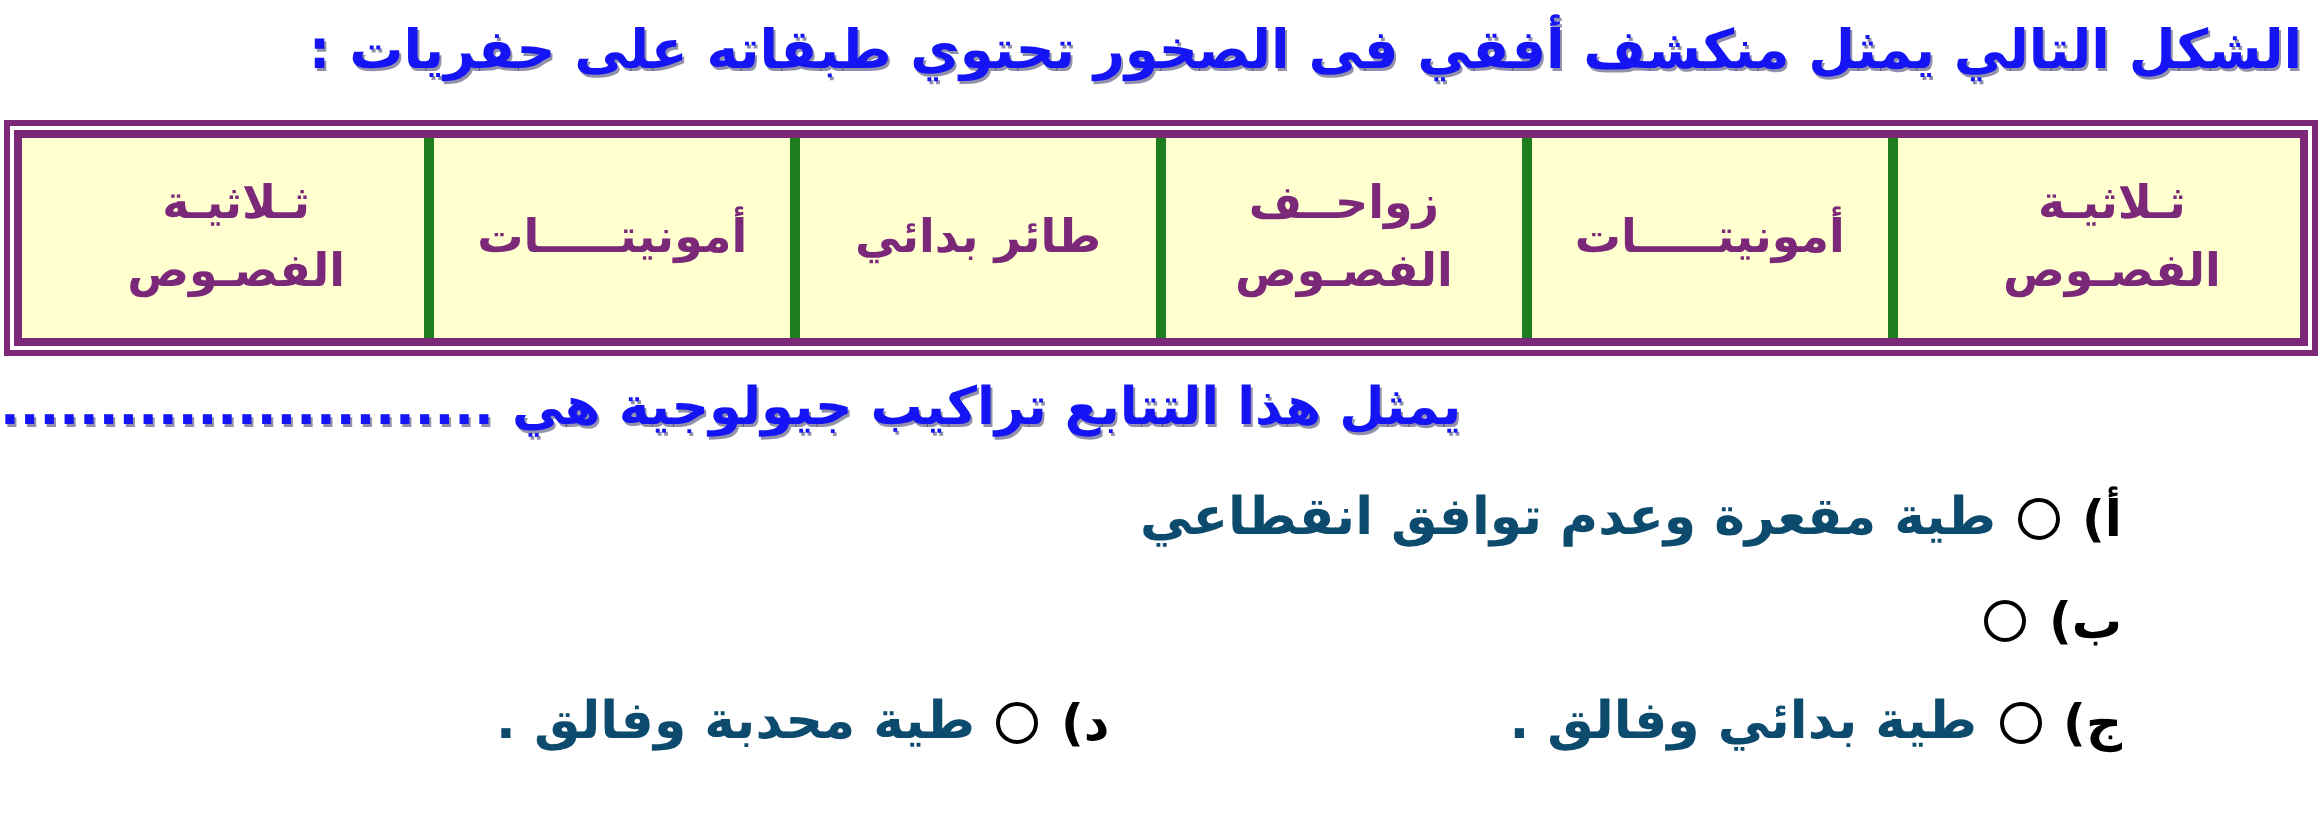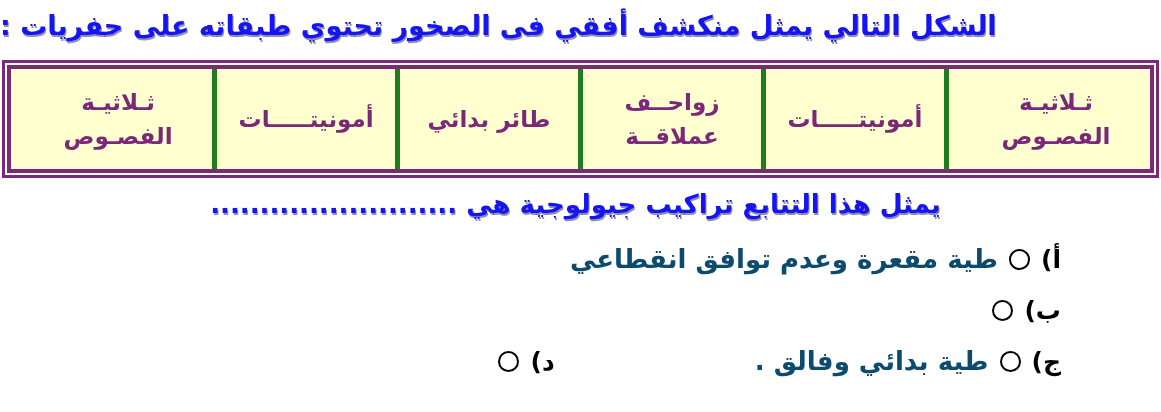--- a/index.html
+++ b/index.html
@@ -15,30 +15,30 @@
     font-family: "DejaVu Sans", sans-serif;
   }
   .page {
     width: 100%;
     height: 100%;
     position: relative;
   }
   
   .title {
     margin: 6px 10px 0 0;
-    text-align: left;
+    text-align: right;
     font-size: 27px;
     font-weight: bold;
     color: #1414f5;
     text-shadow: 1px 1.5px 0 rgba(10,10,70,0.45);
     line-height: 1.45;
   }
   .question {
     margin: 8px 10px 0 0;
-    text-align: center;
+    text-align: left;
     font-size: 26px;
     font-weight: bold;
     color: #1414f5;
     text-shadow: 1px 1.5px 0 rgba(10,10,70,0.45);
     line-height: 1.45;
   }
   
   .table-outer {
     margin: 15px 2px 0 2px;
     border: 3px solid #7b2879;
@@ -115,21 +115,21 @@
 <div class="page">
 
   <div class="title">الشكل التالي يمثل منكشف أفقي فى الصخور تحتوي طبقاته على حفريات :</div>
 
   <div class="table-outer">
     <div class="table-inner">
       <div class="cell">ثـلاثيـة
 الفصـوص</div>
       <div class="cell">أمونيتـــــات</div>
       <div class="cell">زواحــف
-عملاقــة</div>
+الفصـوص</div>
       <div class="cell">طائر بدائي</div>
       <div class="cell">أمونيتـــــات</div>
       <div class="cell">ثـلاثيـة
 الفصـوص</div>
     </div>
   </div>
 
   <div class="question">يمثل هذا التتابع تراكيب جيولوجية هي .........................</div>
 
   <div class="options">
@@ -151,17 +151,18 @@
 
     <div class="opt-row">
       <div class="opt">
         <span class="opt-letter">ج)</span>
         <span class="radio"></span>
         <span class="opt-text">طية بدائي وفالق .</span>
       </div>
       <div class="opt">
         <span class="opt-letter">د)</span>
         <span class="radio"></span>
+        <span class="opt-text">طية محدبة وفالق .</span>
       </div>
     </div>
 
   </div>
 </div>
 
 </body></html>

